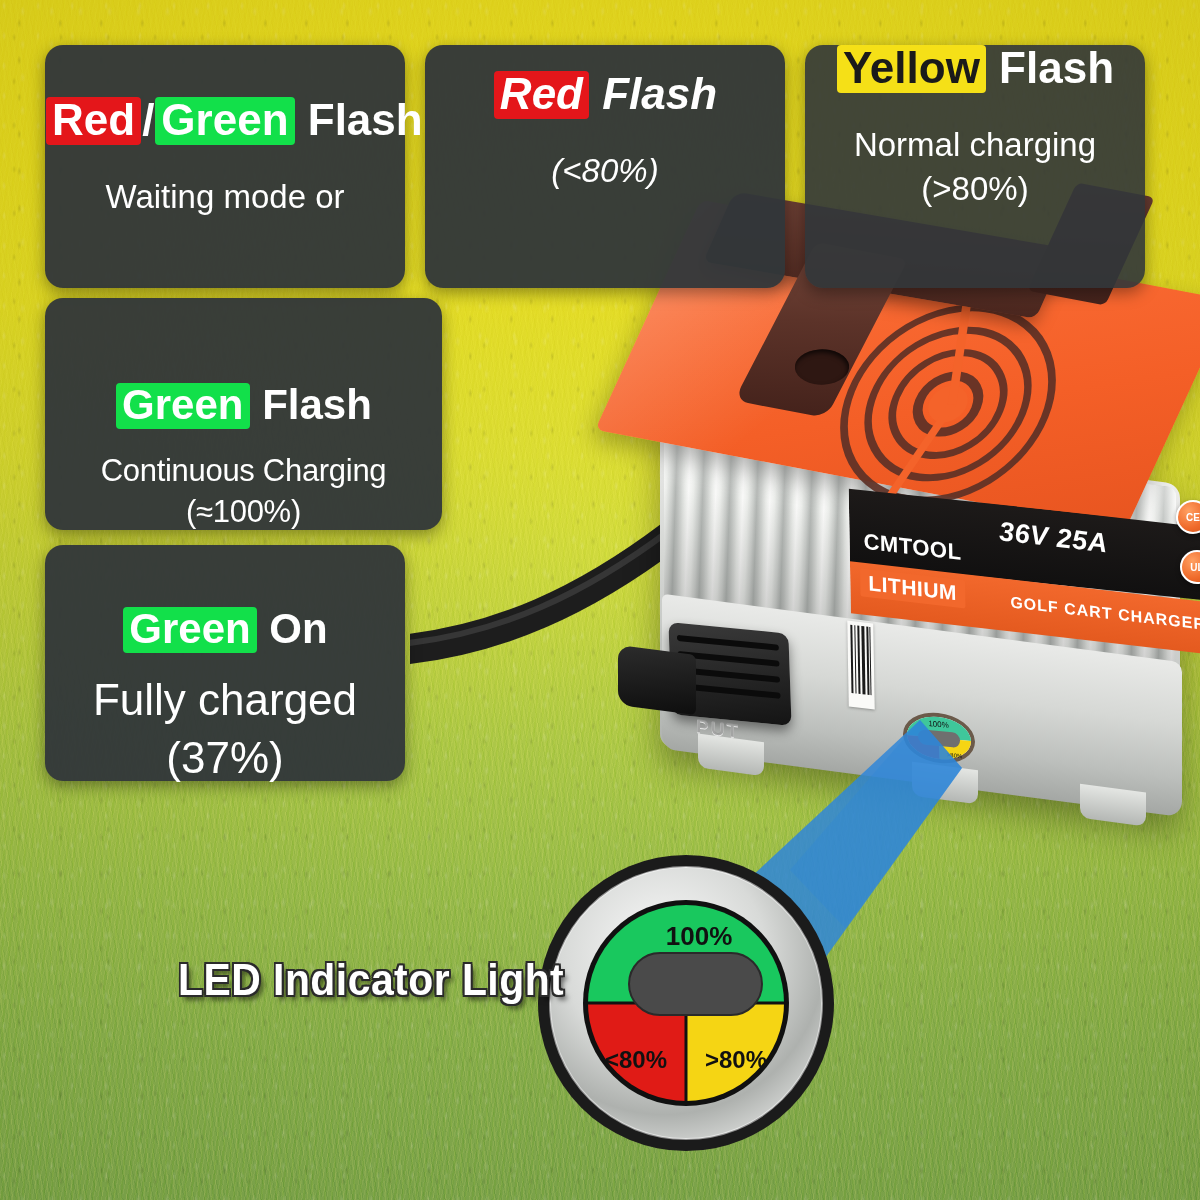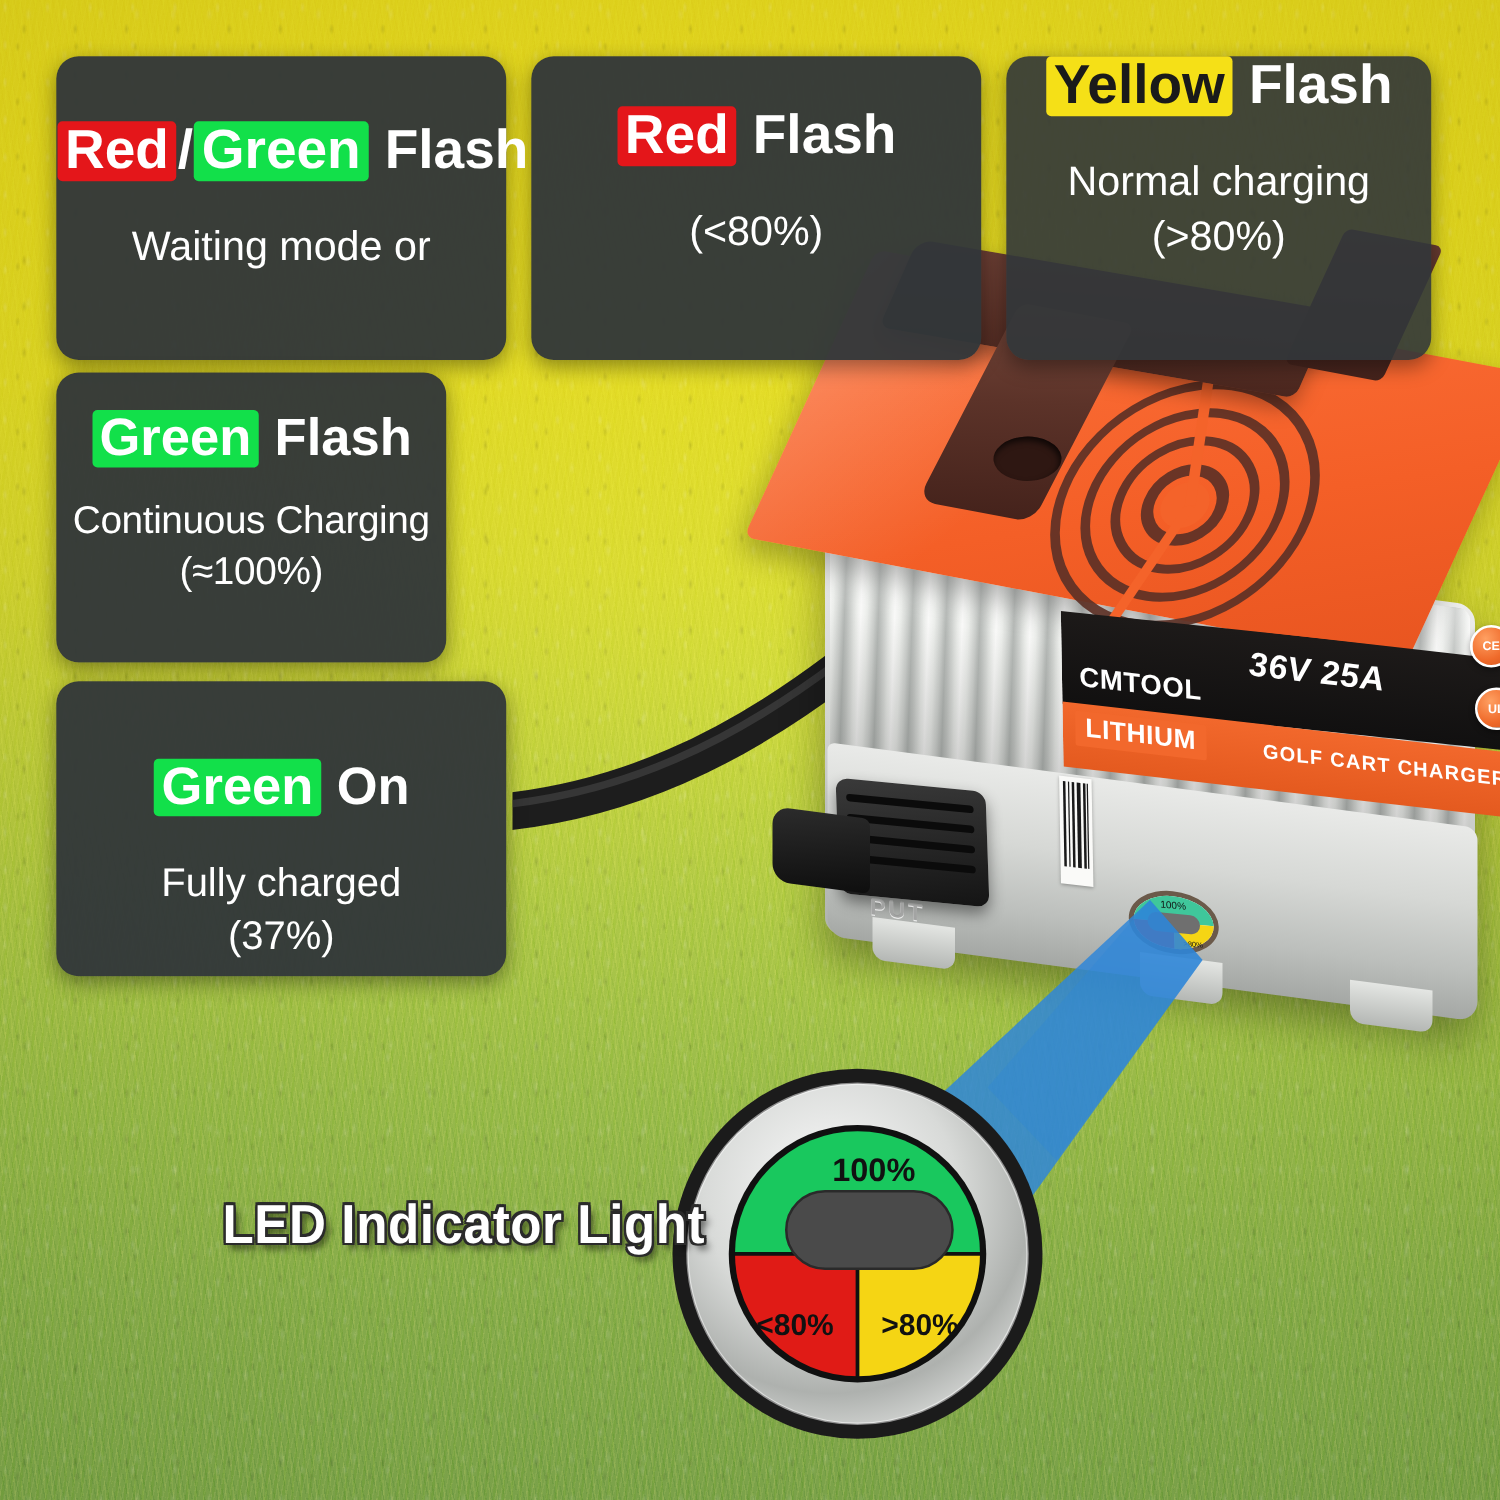--- a/index.html
+++ b/index.html
@@ -265,31 +265,31 @@
   .hl-green  { background:#12e04a; }
   .hl-yellow { background:#f5e017; color:#1a1a1a; }
   .slash { color:#ffffff; }
   .card-desc {
     color:#ffffff;
     line-height:1.32;
     font-family:"Liberation Sans", sans-serif;
   }
 
   #card1 { left:45px;  top:45px;  width:360px; height:243px; padding-top:52px; }
-  #card2 { left:425px; top:45px;  width:360px; height:243px; padding-top:40px; }
+  #card2 { left:425px; top:45px;  width:360px; height:243px; padding-top:26px;font-style:italic; }
   #card3 { left:805px; top:45px;  width:340px; height:243px; background:rgba(49,54,58,.90); }
-  #card4 { left:45px;  top:298px; width:312px; height:232px; padding-top:30px; }
+  #card4 { left:45px;  top:298px; width:397px; height:232px; padding-top:85px; }
   #card5 { left:45px;  top:545px; width:360px; height:236px; padding-top:62px; }
 
   #card1 .card-title, #card2 .card-title, #card3 .card-title { font-size:44px; }
   #card4 .card-title { font-size:42px; }
   #card5 .card-title { font-size:42px; }
   #card1 .card-desc, #card2 .card-desc, #card3 .card-desc { font-size:33px; margin-top:30px; }
   #card4 .card-desc { font-size:31px; margin-top:22px; }
-  #card5 .card-desc { font-size:32px; margin-top:32px; }
+  #card5 .card-desc { font-size:44px; margin-top:18px; }
   #card4 .card-desc { letter-spacing:-.3px; }
 
   
   #led-caption {
     position:absolute; left:178px; top:955px;
     font-family:"Liberation Sans Narrow","Liberation Sans", sans-serif;
     font-weight:bold; font-size:44px; color:#ffffff;
     letter-spacing:.5px;
     white-space:nowrap;
     text-shadow:

